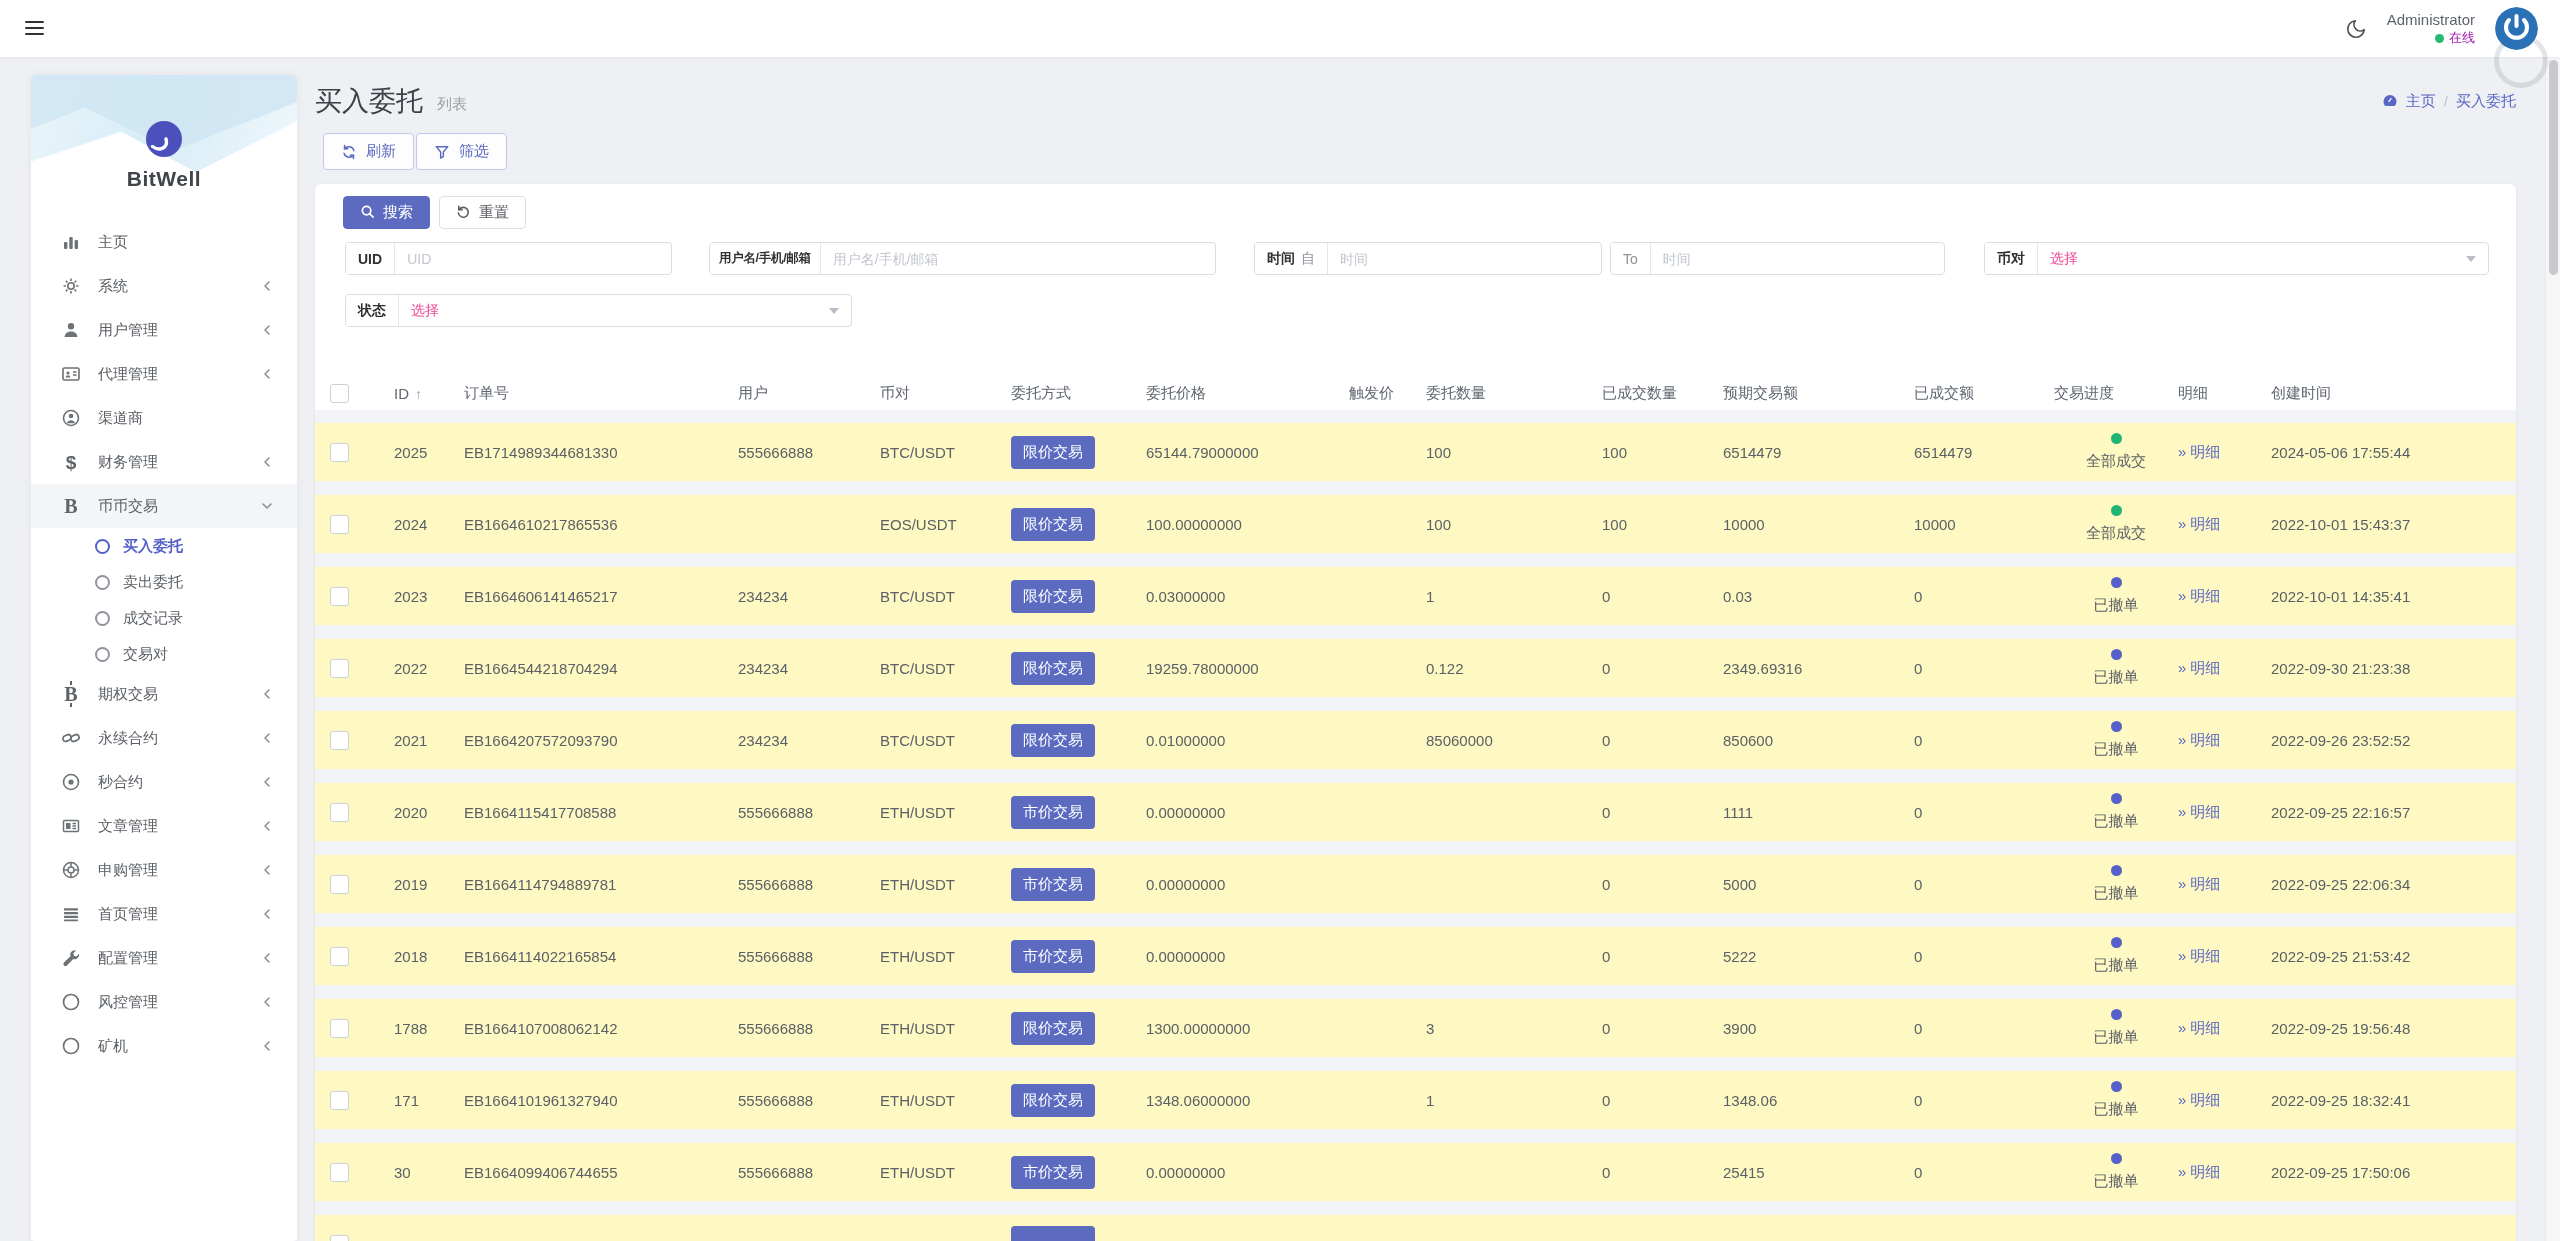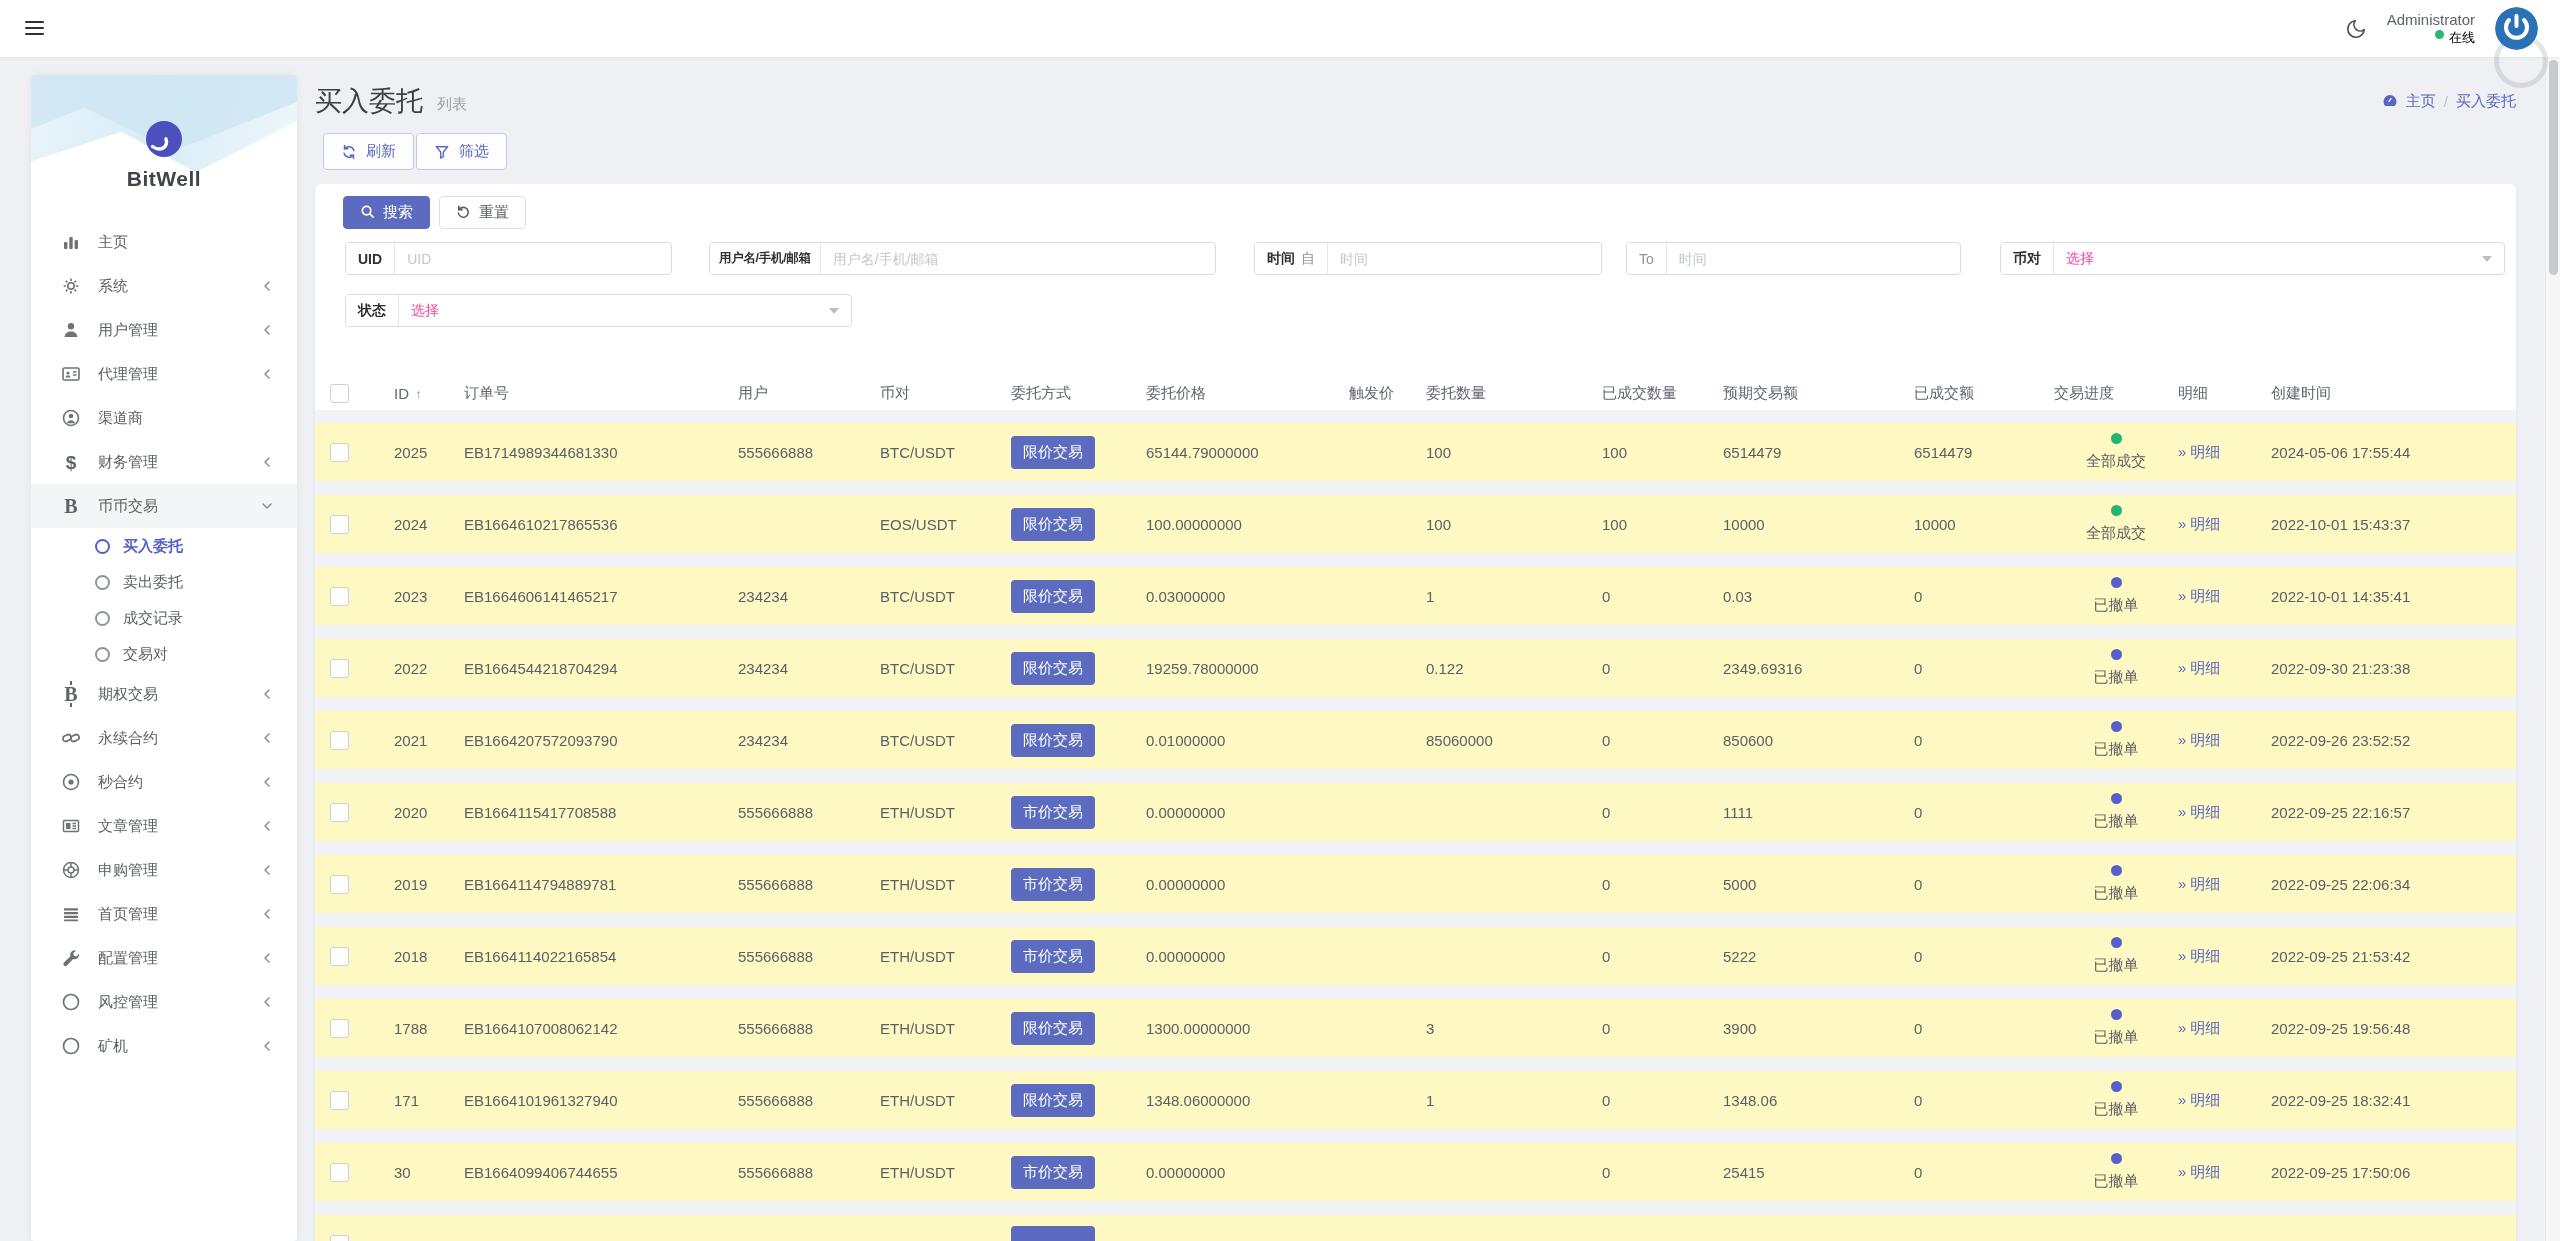--- a/index.html
+++ b/index.html
@@ -17,21 +17,21 @@
   }
 
   
   .topbar { position:absolute; left:0; top:0; right:0; height:57px; background:#fff; z-index:20; box-shadow:0 1px 3px rgba(0,0,0,.05); }
   .hamburger { position:absolute; left:25px; top:21px; width:19px; cursor:pointer; }
   .hamburger span { display:block; height:2px; background:#2f3338; margin-bottom:4px; border-radius:1px; }
   .tb-right { position:absolute; right:22px; top:0; height:57px; display:flex; align-items:center; gap:20px; }
   .moon { display:flex; cursor:pointer; }
   .user-meta { text-align:right; line-height:1.3; cursor:pointer; }
   .uname { font-size:15px; color:#5d636b; }
-  .ustatus { font-size:13px; color:#000000; display:flex; justify-content:flex-end; gap:5px; }
+  .ustatus { font-size:13px; color:#a21caf; display:flex; justify-content:flex-end; align-items:center; gap:5px; }
   .ustatus .dot { width:9px; height:9px; border-radius:50%; }
   .avatar { width:43px; height:43px; border-radius:50%; overflow:hidden; position:relative; z-index:3; cursor:pointer; }
   .watermark { position:absolute; right:12px; top:34px; width:54px; height:54px; border:5px solid rgba(90,95,100,.16); border-radius:50%; z-index:2; }
 
   
   .sidebar { position:absolute; left:31px; top:75px; width:266px; height:1166px; background:#fff; border-radius:4px; box-shadow:0 0 8px rgba(20,30,60,.06); overflow:hidden; z-index:5; }
   .brand { position:relative; height:135px; overflow:hidden; background:#fff; }
   .wave { position:absolute; inset:0; }
   .w1 { background:linear-gradient(105deg,#eaf5fa 0%,#d8ecf6 45%,#eff8fb 100%); clip-path:polygon(0 0,100% 0,100% 34%,62% 72%,34% 42%,0 64%); }
   .w2 { background:#cde5f2; opacity:.8; clip-path:polygon(26% 0,100% 0,100% 20%,54% 56%,20% 24%,0 40%,0 0); }
@@ -79,21 +79,21 @@
   .igroup { display:flex; height:33px; border:1px solid #d9dce2; border-radius:4px; background:#fff; overflow:hidden; }
   .igroup label { display:flex; align-items:center; padding:0 12px; font-size:14px; font-weight:bold; color:#303133; border-right:1px solid #e3e6ea; white-space:nowrap; background:#fff; }
   .igroup label.small { font-size:12.5px; padding:0 9px; letter-spacing:-.3px; }
   .igroup label.plain { font-weight:400; color:#8d939c; }
   .lbl-sub { font-weight:400; color:#8d939c; margin-left:6px; }
   .igroup input { border:0; outline:0; flex:1; min-width:0; padding:0 12px; font-size:14px; color:#606266; background:transparent; font-family:inherit; }
   .igroup input::placeholder { color:#c2c6ce; }
   .sel { flex:1; display:flex; align-items:center; padding:0 12px; font-size:14px; color:#ec4899; position:relative; cursor:pointer; }
   .caret { position:absolute; right:12px; width:0; height:0; border-left:5px solid transparent; border-right:5px solid transparent; border-top:6px solid #b9bdc6; }
   .g-uid{width:327px; margin-right:37px;} .g-user{width:507px; margin-right:38px;}
-  .g-from{width:348px; margin-right:8px;} .g-to{width:335px; margin-right:39px;margin-left:16px;}
+  .g-from{width:348px; margin-right:8px;} .g-to{width:335px; margin-right:39px;}
   .g-pair{width:505px;} .g-status{width:507px;}
 
   
   .tbl { margin-top:49px; background:#f1f3f6; }
   .thead { display:grid; grid-template-columns:var(--cols); align-items:center; height:34px; padding-left:15px; font-size:15px; color:#5f6670; background:#fff; margin-bottom:13px; }
   .trow { display:grid; grid-template-columns:var(--cols); align-items:center; height:58px; padding-left:15px; background:#fef9c3; margin-bottom:14px; font-size:15px; color:#5b6066; }
   .cell { white-space:nowrap; overflow:hidden; }
   .cbx { width:19px; height:19px; border:1px solid #ccd0d7; border-radius:3px; background:#fff; cursor:pointer; }
   .sortar { color:#9ba3af; font-size:14px; margin-left:6px; }
   .badge { display:inline-flex; align-items:center; justify-content:center; min-width:84px; height:33px; padding:0 10px; background:var(--accent); color:#fff; font-size:15px; border-radius:4px; }

